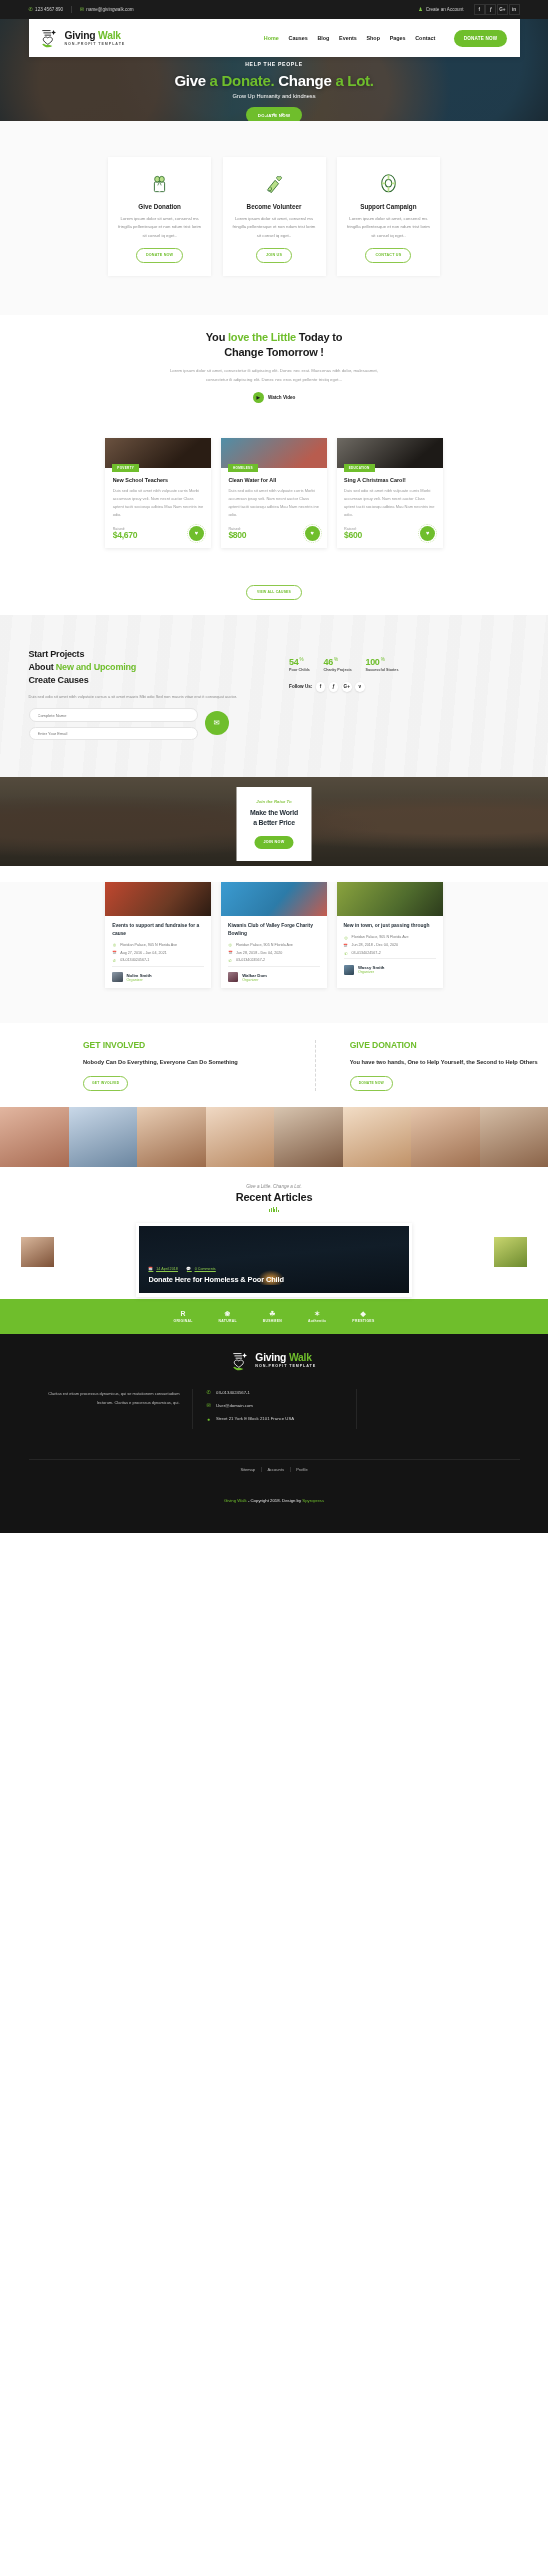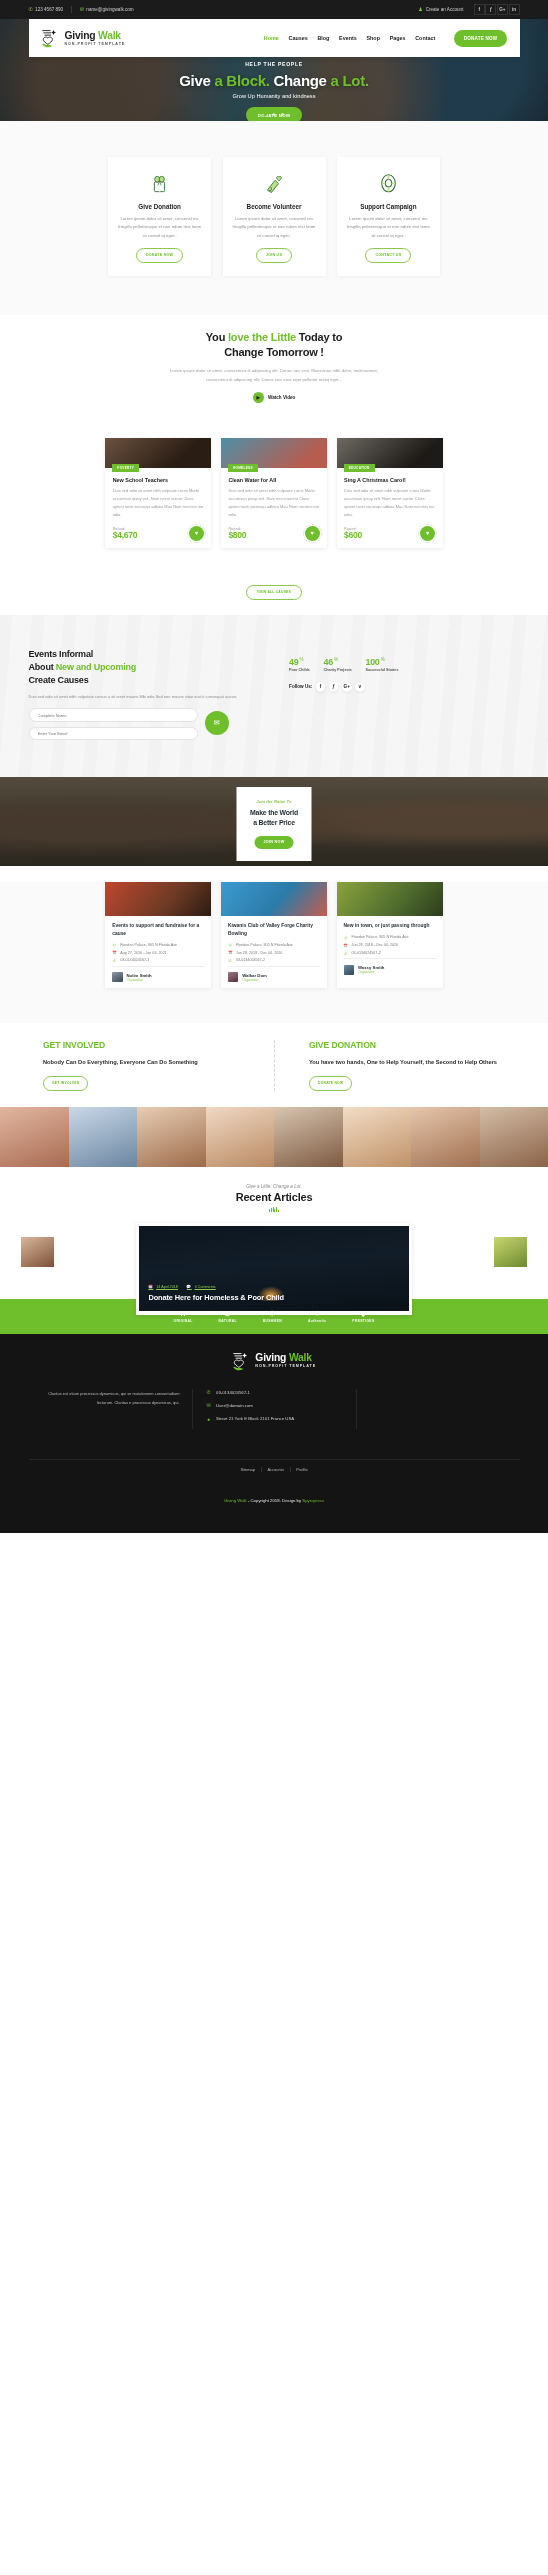--- a/index.html
+++ b/index.html
@@ -224,21 +224,21 @@
   .ev-org { border-top:0.6px solid #eee; margin-top:2.3px; padding-top:5.1px; display:flex; align-items:center; gap:4px; }
   .avatar { width:10.3px; height:10.3px; border-radius:1.1px; background:linear-gradient(150deg,#8d9aa8,#3c4752); flex:none;}
   .avatar.a2 { background:linear-gradient(150deg,#9d7a86,#5a2f3c); }
   .avatar.a3 { background:linear-gradient(150deg,#6f8fa8,#2d4352); }
   .ev-org .nm { font-size:4.3px; font-weight:bold; color:#1f2a33; }
   .ev-org .rl { font-size:3.7px; color:#8cc84b; }
 
   
   .involved { padding:17px 0 16px; }
   .inv-grid { display:flex; }
-  .inv { width:50%; padding-left:43px; }
+  .inv { width:50%; padding-left:43px;margin-left:40px; }
   .inv + .inv { border-left:0.6px dashed #d8d8d8; padding-left:34px; }
   .inv h3 { font-size:8.6px; font-weight:bold; color:#6fbe2c; letter-spacing:-0.1px; }
   .inv p { font-size:5.7px; color:#2b2b2b; line-height:1.85; margin-top:6.9px; font-weight:bold;}
   .btn-inv {
     margin-top:8px; border:0.6px solid #8cc84b; color:#6fbe2c; background:#fff;
     font-size:3.4px; font-weight:bold; padding:4.6px 8px; border-radius:8px;
     letter-spacing:0.2px; cursor:pointer;
   }
 
   
@@ -259,21 +259,21 @@
   .art-side {
     position:absolute; top:13.7px; width:33px; height:30px;
   }
   .art-side.left { left:20.6px; background:linear-gradient(150deg,#d9b79c,#7c5036); }
   .art-side.right { right:20.6px; background:linear-gradient(150deg,#c9d66f,#6c8a2e); }
   .art-main {
     position:absolute; left:50%; transform:translateX(-50%); top:0; width:276px;
     background:#fff; padding:3.4px 3.4px 3.4px; box-shadow:0 0.6px 4.6px rgba(0,0,0,.1);
   }
   .art-photo {
-    height:85px; position:relative;
+    height:67px; position:relative;
     background:linear-gradient(175deg,#0d1620 0%,#111d28 45%,#0a1118 100%);
     display:flex; align-items:flex-end;text-align:center;
   }
   .art-photo:before {
     content:""; position:absolute; left:44%; bottom:12%; width:26px; height:15px;
     background:radial-gradient(ellipse at 50% 60%, rgba(255,170,60,.85), rgba(255,120,20,0) 70%);
   }
   .art-overlay { position:relative; z-index:3; padding:0 9px 9px; }
   .art-meta { display:flex; gap:9px; align-items:center; }
   .art-meta span { display:flex; align-items:center; gap:2.9px; font-size:3.7px; color:#8cc84b; text-decoration:underline;}
@@ -363,21 +363,21 @@
         <a href="#">Contact</a>
         <button class="btn-donate-nav">DONATE NOW</button>
       </div>
     </div>
   </div>
 
   <div class="hero-inner">
     <div class="hero-kicker">HELP THE PEOPLE</div>
     <div class="hero-title">
       <span>Give</span>
-      <span class="gr">a Block.</span>
+      <span class="gr">a Donate.</span>
       <span>Change</span>
       <span class="gr">a Lot.</span>
     </div>
     <div class="hero-sub">Grow Up Humanity and kindness</div>
     <button class="btn-hero">DONATE NOW</button>
   </div>
   <div class="hero-dots">
     <i class="on"></i>
     <i></i>
     <i></i>
@@ -504,39 +504,39 @@
 
 <div class="allcauses">
   <button class="btn-allcauses">VIEW ALL CAUSES</button>
 </div>
 
 <section class="informal">
   <div class="wrap">
     <div class="inf-grid">
       <div class="inf-left">
         <h2>
-          <span>Events Informal</span><br>
+          <span>Start Projects</span><br>
           <span>About</span>
           <span class="gr">New and Upcoming</span><br>
           <span>Create Causes</span>
         </h2>
         <p>Duis sed odio sit amet nibh vulputate cursus a sit amet mauris Mbi odio Sed non mauris vitae erat it consequat auctor.</p>
         <div class="form-row">
           <input type="text" placeholder="Complete Name" style="">
           <input type="text" placeholder="Enter Your Email" style="">
           <button class="send-btn">
             <span>✉</span>
           </button>
         </div>
       </div>
 
       <div class="inf-right">
         <div class="stats">
           <div class="stat">
-            <div class="num"><span>49</span><sup>%</sup></div>
+            <div class="num"><span>54</span><sup>%</sup></div>
             <div class="lbl">Poor Childs</div>
           </div>
           <div class="stat">
             <div class="num"><span>46</span><sup>%</sup></div>
             <div class="lbl">Charity Projects</div>
           </div>
           <div class="stat">
             <div class="num"><span>100</span><sup>%</sup></div>
             <div class="lbl">Successful Stories</div>
           </div>

